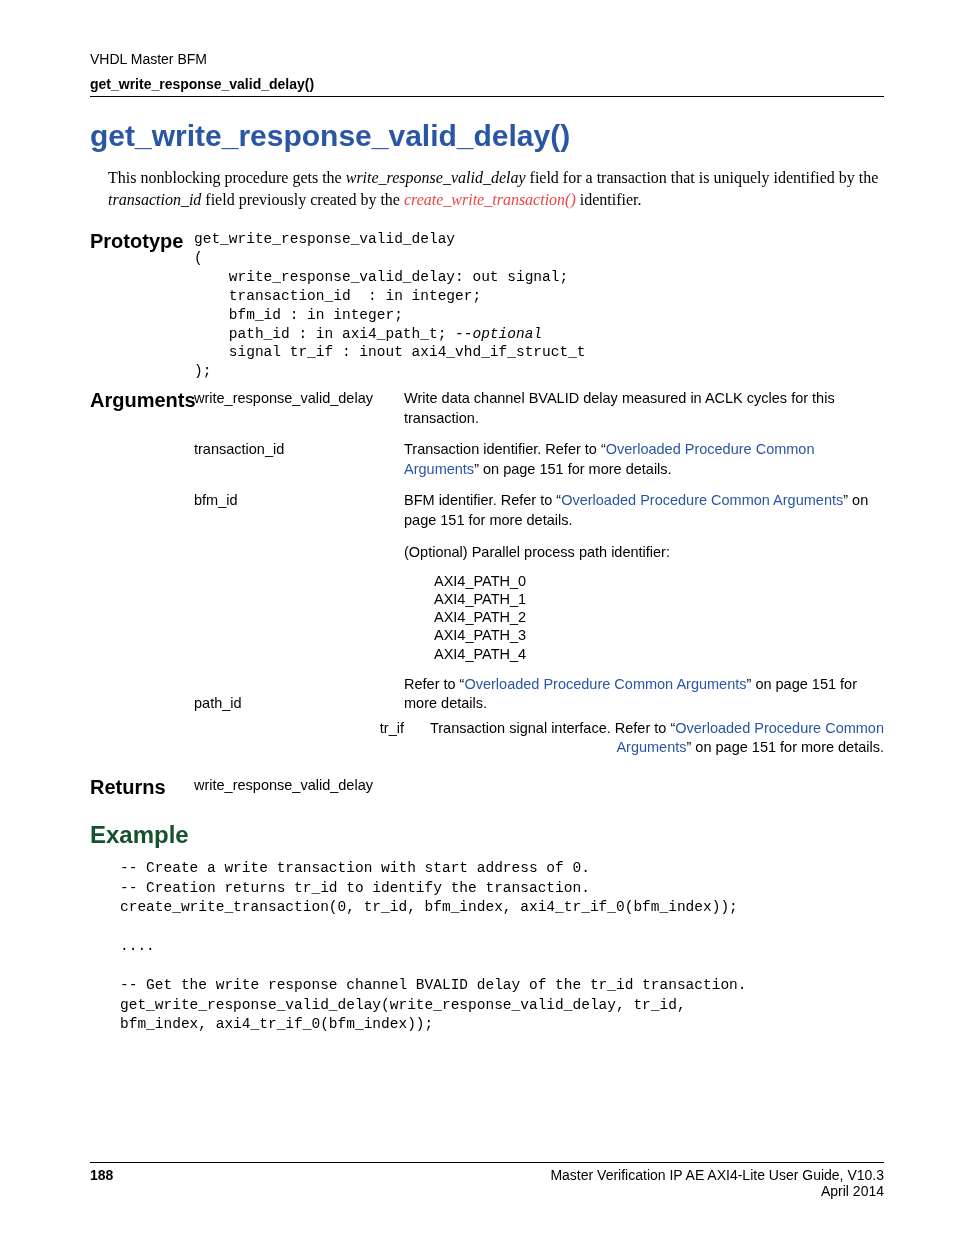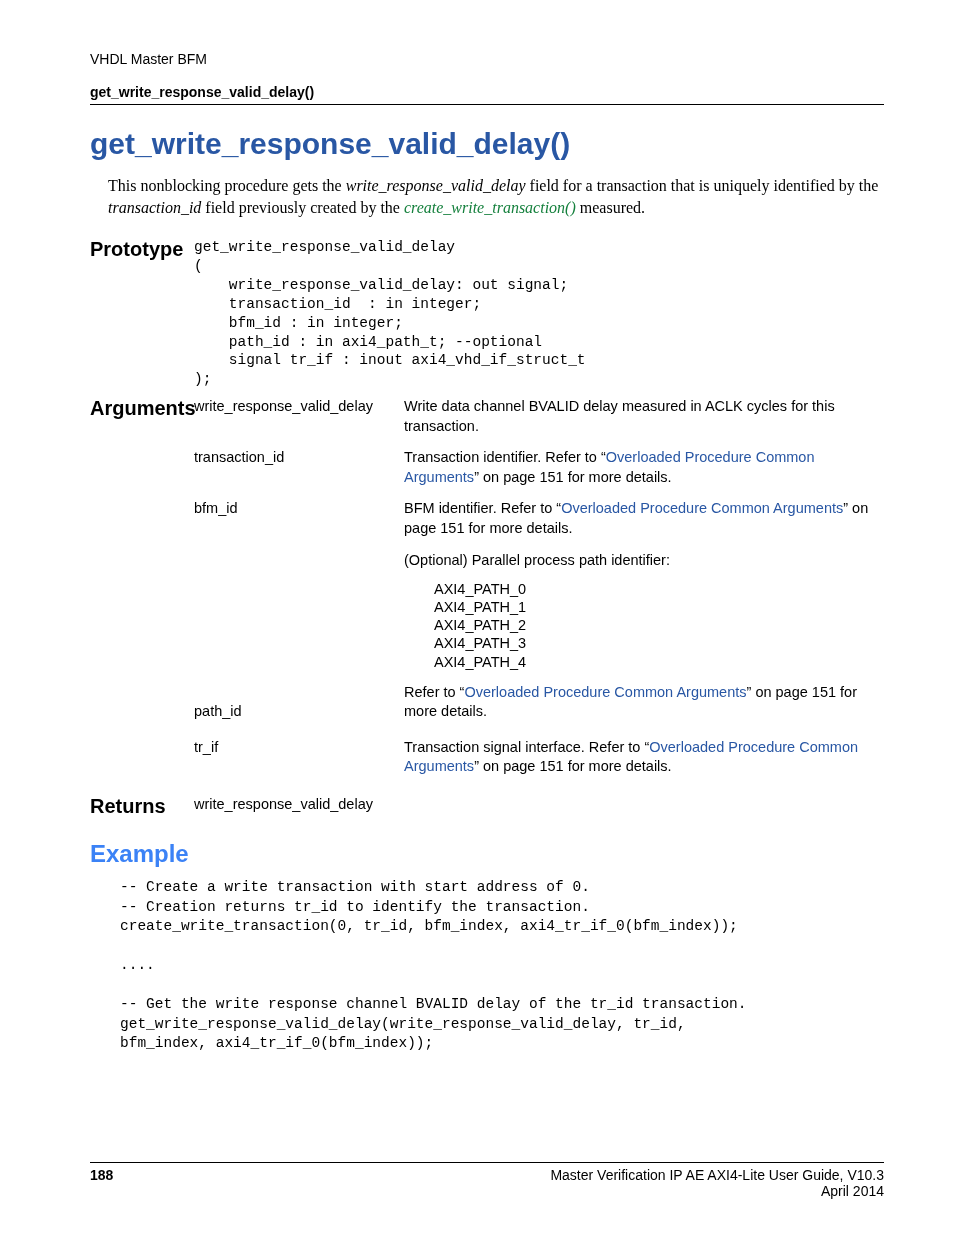--- a/index.html
+++ b/index.html
@@ -13,21 +13,21 @@
   }
   .page {
     padding: 50px 70px 40px 90px;
     box-sizing: border-box;
     min-height: 1235px;
     position: relative;
   }
   .hdr-top {
     font-size: 14px;
     line-height: 1.3;
-    margin-bottom: 16px;
+    margin-bottom: 8px;
   }
   .hdr-sub {
     font-size: 14px;
     font-weight: bold;
     margin-bottom: 4px;
   }
   .hairline {
     border-top: 1px solid #000;
     margin-bottom: 22px;
   }
@@ -39,21 +39,21 @@
     font-family: Arial, sans-serif;
   }
   .intro {
     font-family: Georgia, "Times New Roman", serif;
     font-size: 16px;
     line-height: 1.35;
     margin: 0 0 20px 18px;
   }
   .intro .ital { font-style: italic; }
   a.link {
-    color: #15803d;
+    color: #ef4444;
     text-decoration: none;
     font-style: italic;
   }
   a.linkn {
     color: #2957a4;
     text-decoration: none;
   }
 
   .def-row {
     display: flex;
@@ -73,21 +73,21 @@
     line-height: 1.35;
   }
 
   pre.proto {
     margin: 0;
     font-family: "Courier New", monospace;
     font-size: 14.5px;
     line-height: 1.3;
     white-space: pre;
   }
-  .proto .comment { }
+  .proto .comment { font-style: italic; }
 
   .arg-row {
     display: flex;
     align-items: flex-start;
     margin-bottom: 12px;
   }
   .arg-name {
     width: 210px;
     flex: none;
     font-family: Arial, sans-serif;
@@ -102,21 +102,21 @@
   .pathlist {
     margin: 10px 0 12px 30px;
     font-family: Arial, sans-serif;
     font-size: 14.5px;
     line-height: 1.25;
   }
 
   h2.example {
     font-size: 24px;
     font-weight: bold;
-    color: #3b82f6;
+    color: #14532d;
     margin: 22px 0 10px 0;
   }
   pre.code {
     margin: 0 0 0 30px;
     font-family: "Courier New", monospace;
     font-size: 14.5px;
     line-height: 1.35;
     white-space: pre;
   }
 
@@ -147,21 +147,21 @@
 
 <div class="page">
 
   <div class="hdr-top">VHDL Master BFM</div>
   <div class="hdr-sub">get_write_response_valid_delay()</div>
   <div class="hairline"></div>
 
   <h1 class="title">get_write_response_valid_delay()</h1>
 
   <p class="intro">
-    <span>This nonblocking procedure gets the </span><span class="ital">write_response_valid_delay</span><span> field for a transaction that is uniquely identified by the </span><span class="ital">transaction_id</span><span> field previously created by the </span><a href="#" class="link">create_write_transaction()</a><span> measured.</span>
+    <span>This nonblocking procedure gets the </span><span class="ital">write_response_valid_delay</span><span> field for a transaction that is uniquely identified by the </span><span class="ital">transaction_id</span><span> field previously created by the </span><a href="#" class="link">create_write_transaction()</a><span> identifier.</span>
   </p>
 
   <div class="def-row">
     <div class="def-label">Prototype</div>
     <div class="def-body">
 <pre class="proto"><span>get_write_response_valid_delay</span>
 <span>(</span>
 <span>    write_response_valid_delay: out signal;</span>
 <span>    transaction_id  : in integer;</span>
 <span>    bfm_id : in integer;</span>
@@ -204,21 +204,21 @@
             <div>AXI4_PATH_2</div>
             <div>AXI4_PATH_3</div>
             <div>AXI4_PATH_4</div>
           </div>
           <div>
             <span>Refer to “</span><a href="#" class="linkn">Overloaded Procedure Common Arguments</a><span>” on page 151 for more details.</span>
           </div>
         </div>
       </div>
 
-      <div class="arg-row" style="margin-top:16px;">
+      <div class="arg-row" style="margin-top:5px;text-align:right;">
         <div class="arg-name">tr_if</div>
         <div class="arg-desc">
           <span>Transaction signal interface. Refer to “</span><a href="#" class="linkn">Overloaded Procedure Common Arguments</a><span>” on page 151 for more details.</span>
         </div>
       </div>
 
     </div>
   </div>
 
   <div class="def-row" style="margin-top:0;">

